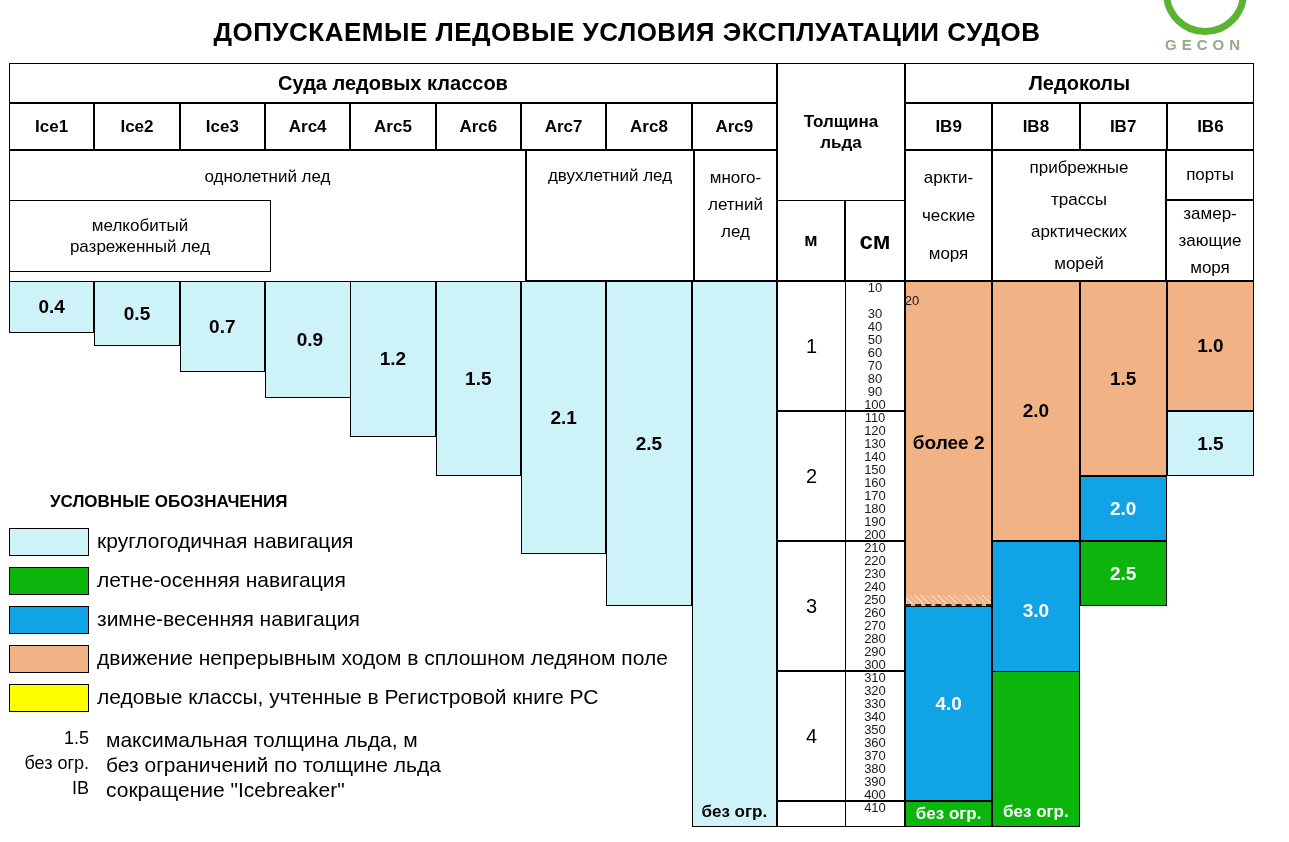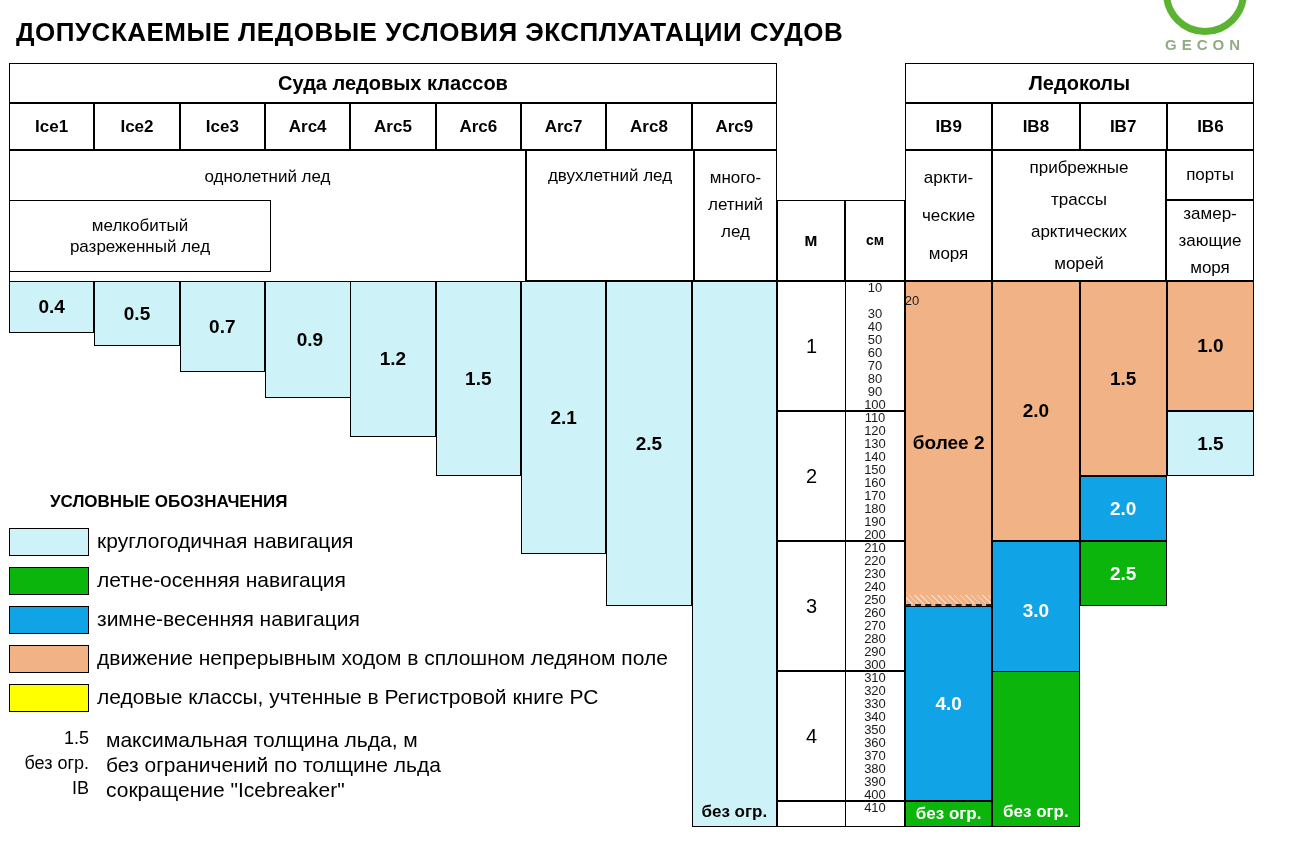--- a/index.html
+++ b/index.html
@@ -1,18 +1,18 @@
 <!DOCTYPE html>
 <html style="--c-cyan: #CDF2F8; --c-salmon: #F1B286; --c-blue: #10A3E6; --c-green: #0CB50C; --c-yellow: #FFFF00; --c-logo_green: #5BB431;"><head>
 <meta charset="utf-8">
 <style>
   html,body{margin:0;padding:0;background:#fff;}
   .stage{position:relative;width:1289px;height:842px;background:#fff;overflow:hidden;
          font-family:"Liberation Sans","DejaVu Sans",sans-serif;color:#000;}
-  .title{position:absolute;left:16px;top:17px;width:1254px;
+  .title{position:absolute;left:0;top:17px;width:1254px;text-align:center;
          font-size:26px;font-weight:bold;letter-spacing:0.5px;}
   
   .logo-ring{position:absolute;left:1163px;top:-49px;width:84px;height:84px;
              border:7px solid var(--c-logo_green);border-radius:50%;box-sizing:border-box;}
   .logo-text{position:absolute;left:1150px;top:36px;width:110px;text-align:center;
              font-size:15px;letter-spacing:5px;color:#8fac85;font-weight:bold;}
   
   .cell{position:absolute;box-sizing:border-box;border:1.5px solid #000;background:#fff;
         display:flex;align-items:center;justify-content:center;text-align:center;line-height:1.25;}
   .group{font-size:20px;font-weight:bold;}
@@ -46,30 +46,33 @@
 
 <div class="stage">
 
   <div class="title">ДОПУСКАЕМЫЕ ЛЕДОВЫЕ УСЛОВИЯ ЭКСПЛУАТАЦИИ СУДОВ</div>
 
   <div class="logo-ring"></div>
   <div class="logo-text">GECON</div>
 
   <div class="cell group" style="left:9px;top:63px;width:768px;height:40px">Суда ледовых классов</div>
   <div class="cell group" style="left:905px;top:63px;width:349px;height:40px">Ледоколы</div>
+  <div class="cell hdr cls" style="left:777px;top:63px;width:128px;height:138px">
+    <span class="inner" style="width:80px">Толщина льда</span>
+  </div>
 
   <div class="cell hdr vtop" style="left:9px;top:150px;width:517px;height:131px;border-bottom:none;padding-top:15px">однолетний лед</div>
   <div class="cell hdr" style="left:9px;top:200px;width:262px;height:72px">
     <span class="inner" style="width:160px">мелкобитый разреженный лед</span>
   </div>
   <div class="cell hdr vtop" style="left:526px;top:150px;width:168px;height:131px;padding-top:14px">двухлетний лед</div>
   <div class="cell hdr vtop" style="left:694px;top:150px;width:83px;height:131px;padding-top:13px;line-height:27px">много-летний лед</div>
 
   <div class="cell hdr cls" style="left:777px;top:200px;width:68px;height:81px;font-size:18px">м</div>
-  <div class="cell hdr cls" style="left:845px;top:200px;width:60px;height:81px;font-size:14px">см</div>
+  <div class="cell hdr cls" style="left:845px;top:200px;width:60px;height:81px;font-size:24px">см</div>
 
   <div class="cell hdr" style="left:905px;top:150px;width:87px;height:131px;line-height:38px">аркти-ческие моря</div>
   <div class="cell hdr" style="left:992px;top:150px;width:174px;height:131px;line-height:32px">
     <span class="inner" style="width:118px">прибрежные трассы арктических морей</span>
   </div>
   <div class="cell hdr" style="left:1166px;top:150px;width:88px;height:50px">порты</div>
   <div class="cell hdr" style="left:1166px;top:200px;width:88px;height:81px;line-height:27px">замер-зающие моря</div>
 
   <div id="dyn">
       <div class="cell hdr cls" style="left: 9px; top: 103px; width: 85.33px; height: 47px;">Ice1</div>

